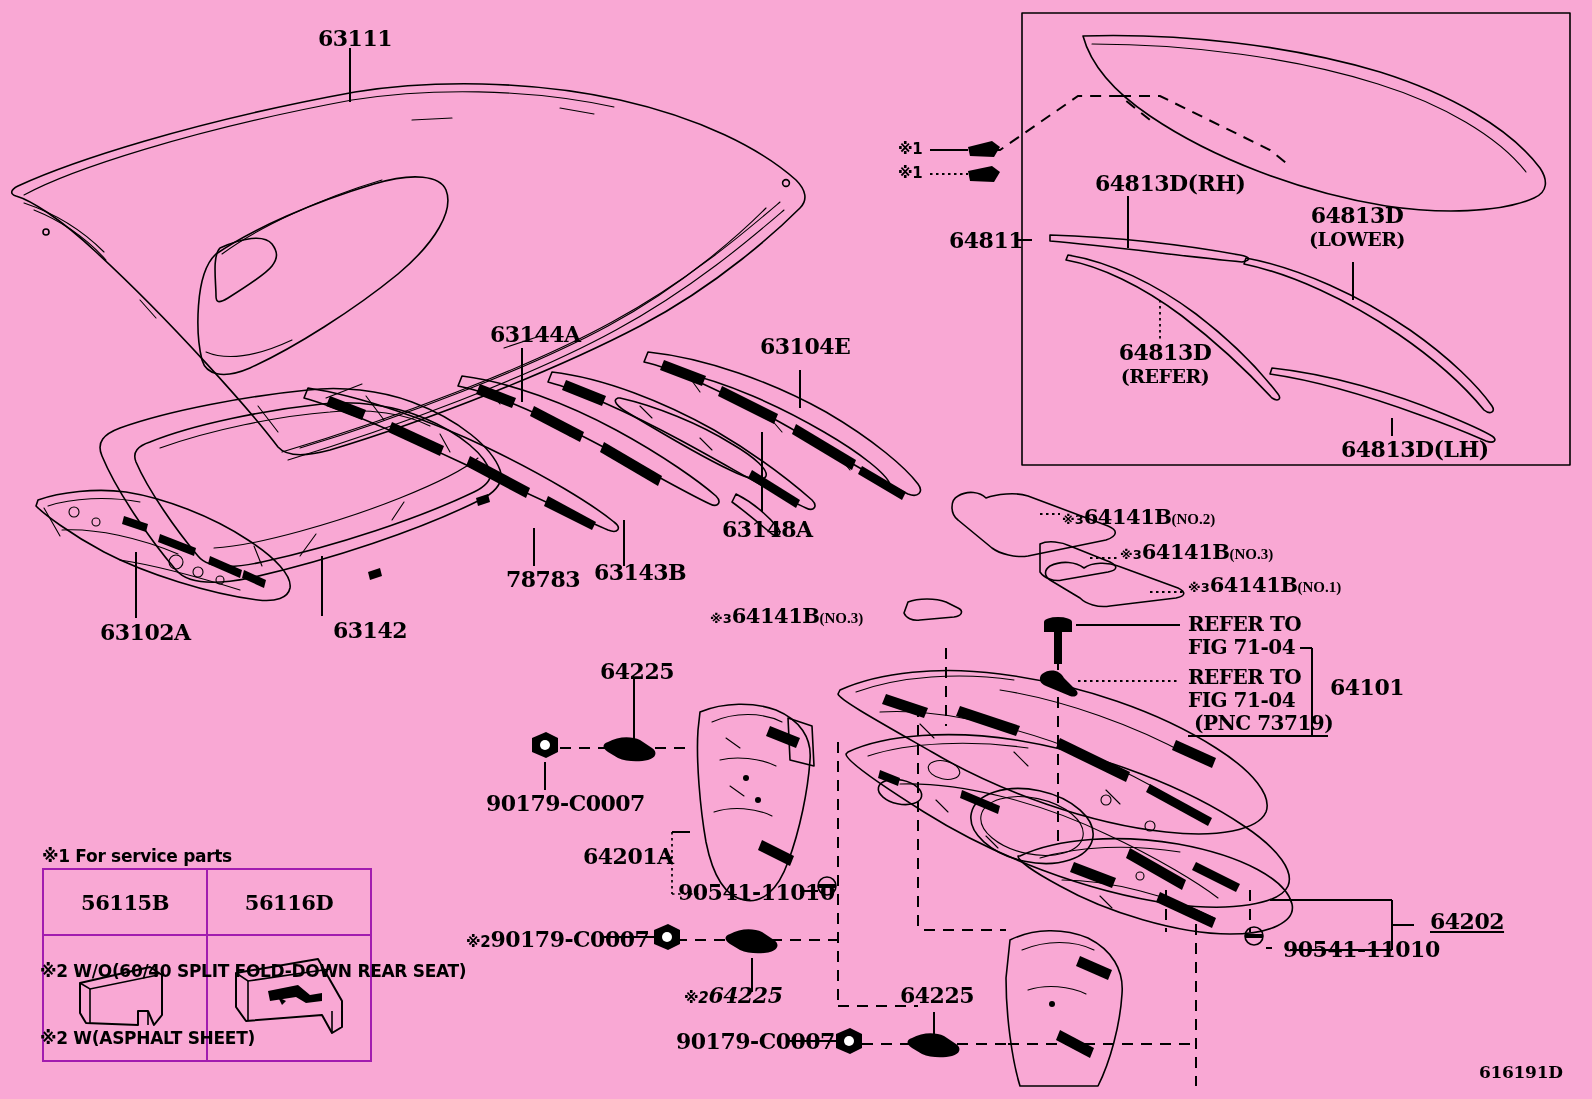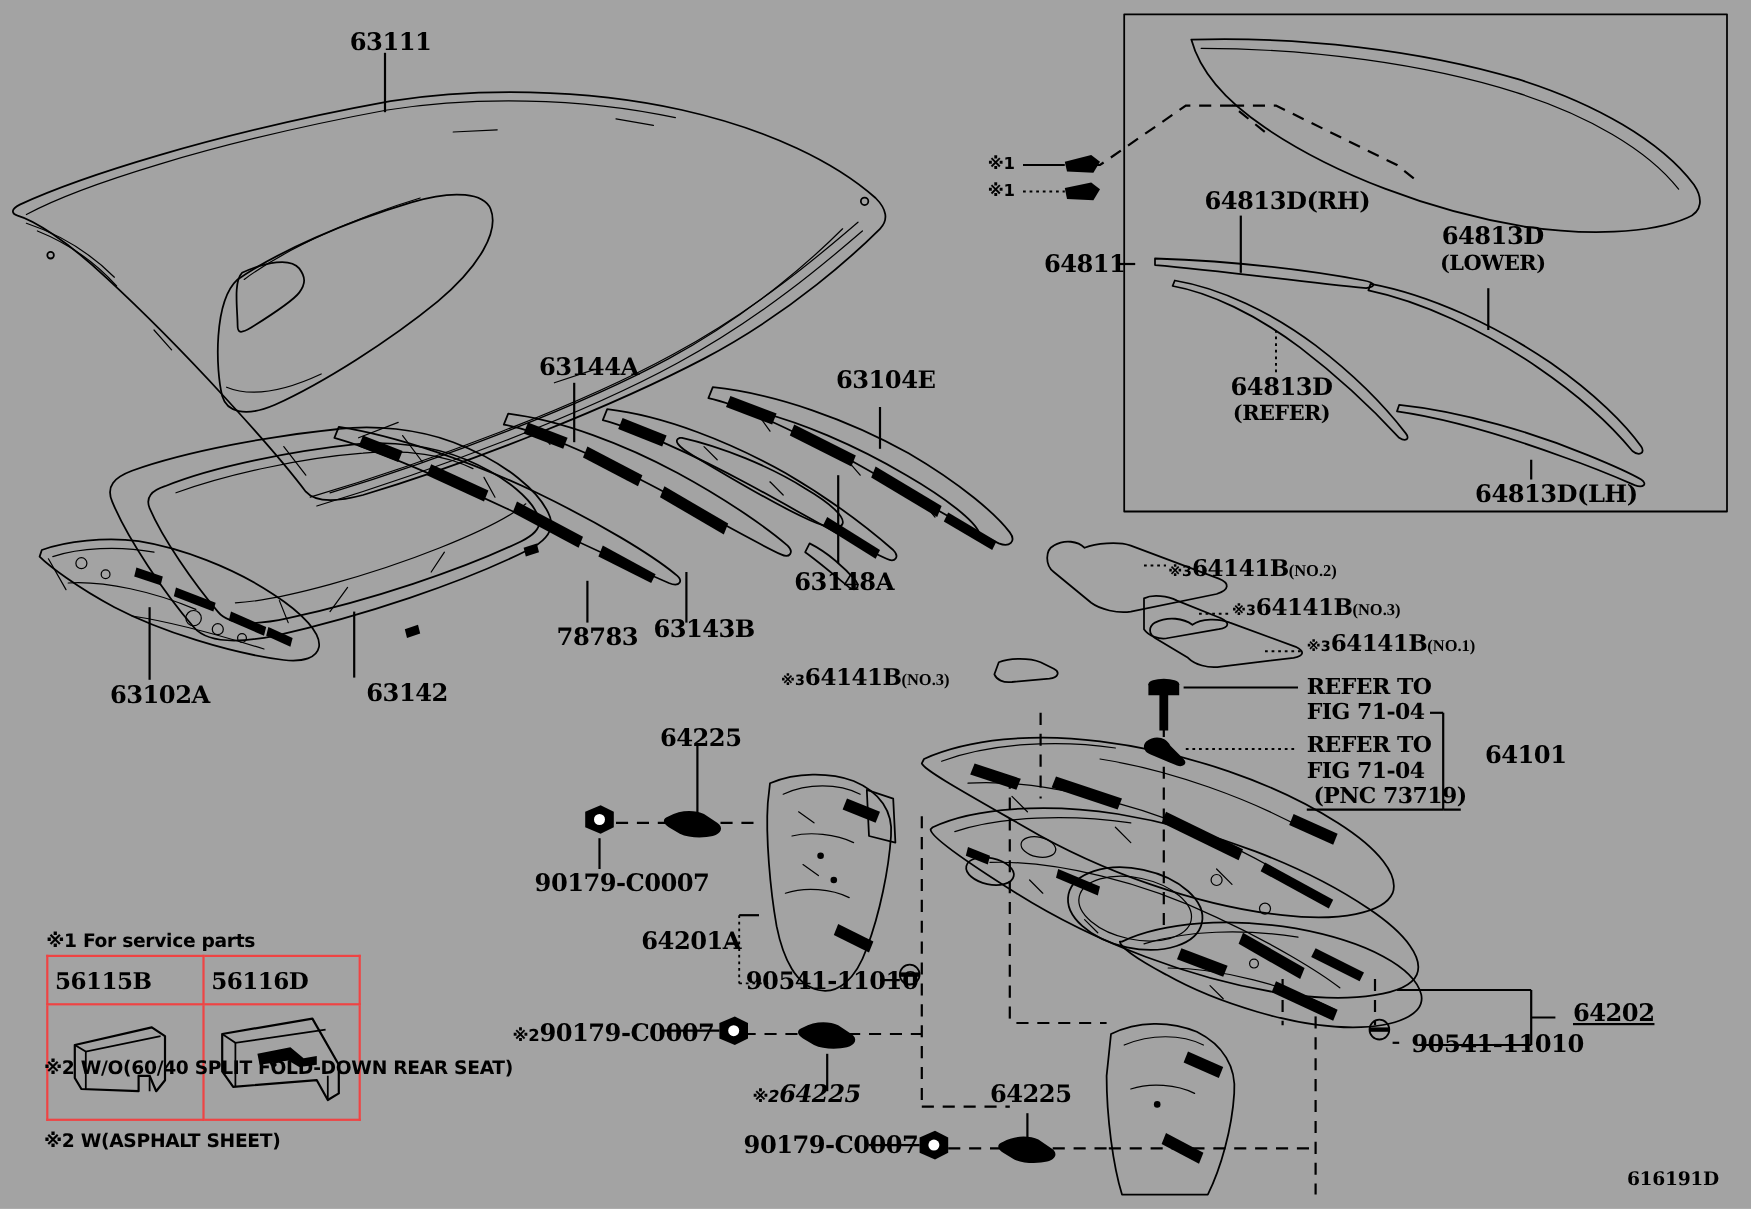--- a/index.html
+++ b/index.html
@@ -5,21 +5,21 @@
 <style>
   html,body{margin:0;padding:0;background:#ffffff;}
   body{
     font-family:"Liberation Serif", serif;
     color:#000;
   }
   #stage{
     position:relative;
     width:1592px;
     height:1099px;
-    background:#a3a3a3;
+    background:#f9a8d4;
     overflow:hidden;
   }
   svg#art{
     position:absolute;
     left:0; top:0;
     width:1592px;
     height:1099px;
   }
   .lbl{
     position:absolute;
@@ -54,22 +54,23 @@
     white-space:nowrap;
     letter-spacing:-0.3px;
   }
   .note.sm{font-size:15px;}
   .tbl{
     position:absolute;
     border:2px solid #000;
     border-collapse:collapse;
   }
   .tbl td{
-    border:2px solid #ef4444;
-    padding:6px;
+    border:2px solid #a21caf;
+    padding:17px;
+    text-align:center;
     vertical-align:middle;
   }
   .tbl td.hd{
     font-family:"DejaVu Serif", serif;
     font-weight:bold;
     font-size:21px;
     height:30px;
     letter-spacing:-0.5px;
   }
   .tbl td.cell{height:88px;width:128px;}
@@ -481,21 +482,21 @@
   </div>
   <div style="position:absolute; left:710px; top:604px;">
     <span class="sml">※3</span><span class="lbl s21" style="position:static;">64141B</span><span class="sub">(NO.3)</span>
   </div>
 
   <div class="lbl s20" style="left:1188px; top:613px;">REFER TO</div>
   <div class="lbl s20" style="left:1188px; top:636px;">FIG 71-04</div>
   <div class="lbl s20" style="left:1188px; top:666px;">REFER TO</div>
   <div class="lbl s20" style="left:1188px; top:689px;">FIG 71-04</div>
   <div class="lbl s20" style="left:1194px; top:712px;">(PNC 73719)</div>
-  <div class="lbl s22" style="left:1330px; top:675px;margin-left:20px;">64101</div>
+  <div class="lbl s22" style="left:1330px; top:675px;">64101</div>
 
   <div class="lbl s22" style="left:600px;  top:659px;">64225</div>
   <div class="lbl s22" style="left:486px;  top:791px;">90179-C0007</div>
   <div class="lbl s22" style="left:583px;  top:844px;">64201A</div>
   <div class="lbl s22" style="left:678px;  top:880px;">90541-11010</div>
 
   <div style="position:absolute; left:466px; top:927px;">
     <span class="note sm" style="position:static;">※2</span><span class="lbl s22" style="position:static;">90179-C0007</span>
   </div>
   <div style="position:absolute; left:684px; top:983px;font-style:italic;">

